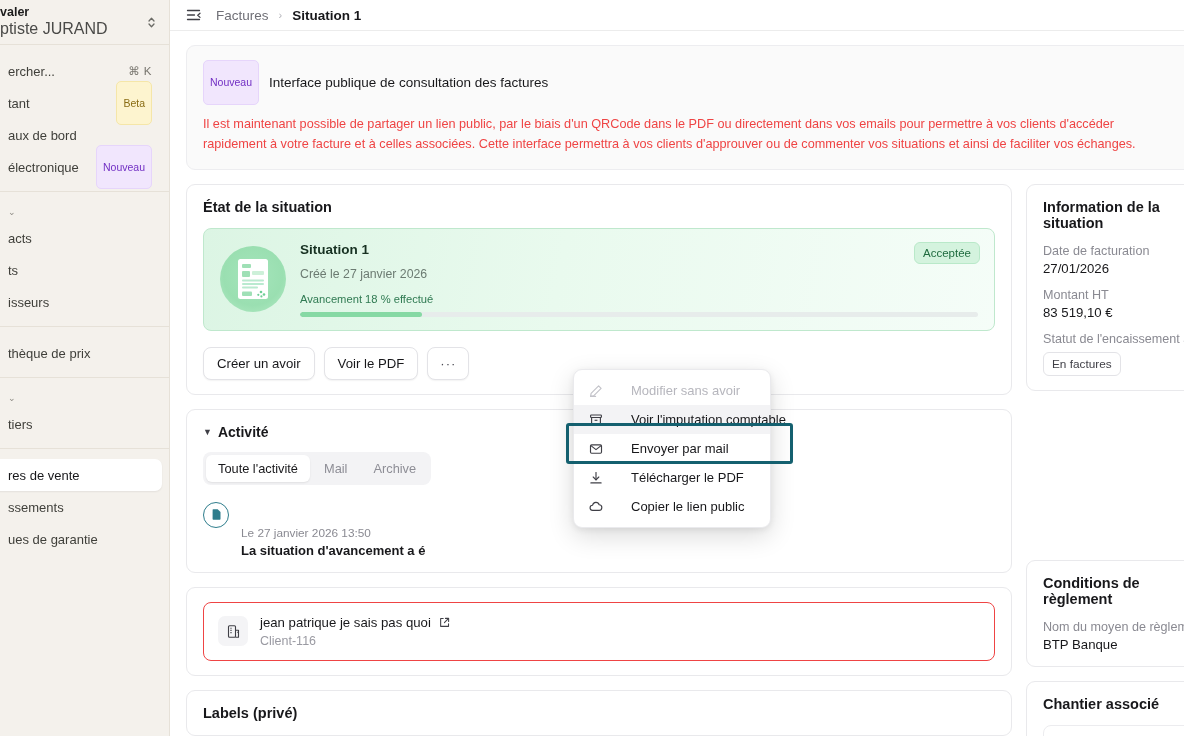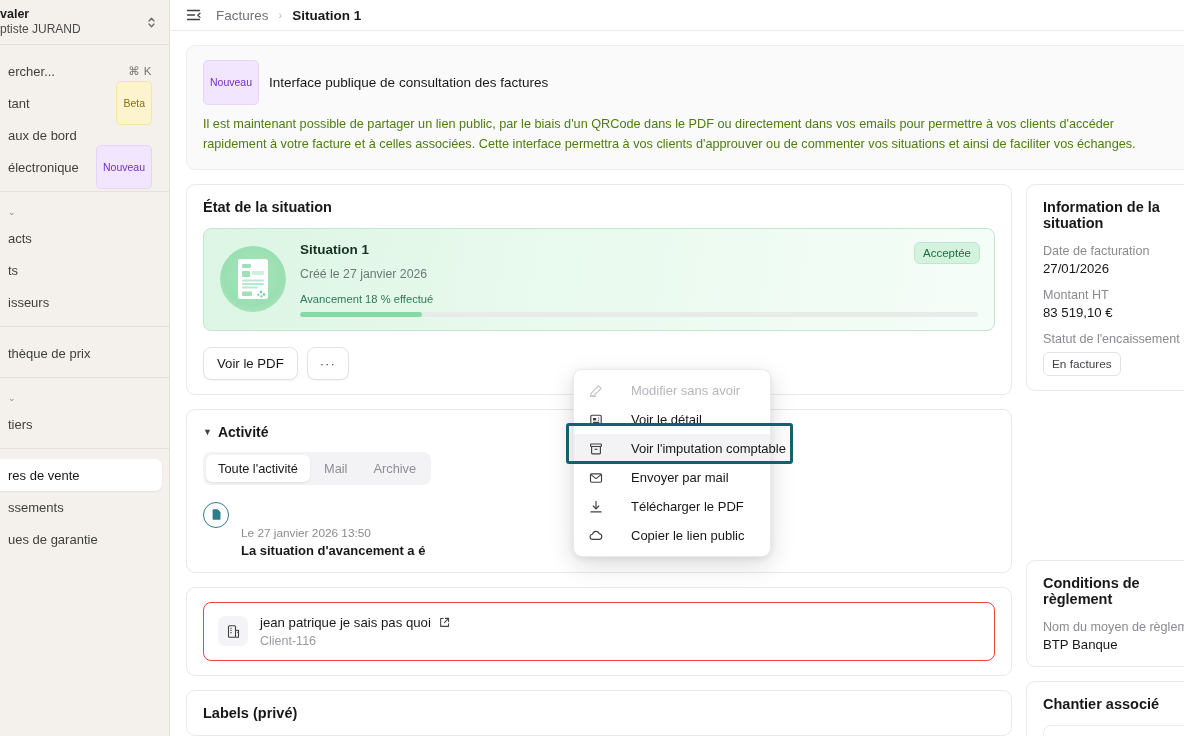--- a/index.html
+++ b/index.html
@@ -28,21 +28,21 @@
   .sb-inner { width: 238px; margin-left: -68px; }
 
   .sb-header {
     height: 45px;
     display: flex; align-items: center;
     padding: 0 12px 0 68px;
     border-bottom: 1px solid #e6e1d8;
   }
   .sb-org { flex: 1; min-width: 0; line-height: 1.15; }
   .sb-org-name { font-size: 12.5px; font-weight: 700; color: #1c1c1c; white-space: nowrap; }
-  .sb-org-user { font-size: 12px; color: #4a4a48; white-space: nowrap; margin-top: 1px; }
+  .sb-org-user { font-size: 16px; color: #4a4a48; white-space: nowrap; margin-top: 1px; }
   .sb-switch { width: 14px; flex: 0 0 14px; color: #6b6b66; display: flex; flex-direction: column; align-items: center; justify-content: center; line-height: .62; font-size: 9px; }
 
   .sb-group { padding: 10px 0 8px; }
   .sb-divider { height: 1px; background: #e6e1d8; margin: 0; }
 
   .sb-row {
     display: flex; align-items: center; gap: 8px;
     height: 32px;
     padding: 0 10px 0 68px;
     font-size: 13px; color: #3f3f3a;
@@ -87,21 +87,21 @@
     border-radius: 9px;
     margin-bottom: 14px;
   }
   .card-pad { padding: 14px 16px; }
   .card-title { font-size: 14.5px; font-weight: 600; color: #18181b; margin: 0 0 13px; }
 
   
   .banner { background: #fafafa; border: 1px solid #ededf0; border-radius: 9px; padding: 14px 16px; margin-bottom: 14px; }
   .banner-head { display: flex; align-items: center; gap: 10px; margin-bottom: 9px; }
   .banner-title { font-size: 13.5px; font-weight: 500; color: #18181b; }
-  .banner-body { font-size: 12.7px; line-height: 1.63; color: #4d7c0f; }
+  .banner-body { font-size: 12.7px; line-height: 1.63; color: #ef4444; }
 
   
   .sit {
     border: 1px solid #bfe8cd;
     border-radius: 8px;
     background: linear-gradient(100deg, #dcf5e4 0%, #e9faee 45%, #f5fdf8 100%);
     padding: 13px 16px;
     display: flex; align-items: center; gap: 14px;
     position: relative;
   }
@@ -324,20 +324,21 @@
                 <div class="sit-sub">Créé le 27 janvier 2026</div>
                 <div class="sit-prog-lbl">Avancement 18 % effectué</div>
                 <div class="prog-track">
                   <div class="prog-fill" id="prog-fill" style="width: 18%;"></div>
                 </div>
               </div>
               <span class="badge-acc">Acceptée</span>
             </div>
 
             <div class="btnrow">
+              <button class="btn">Créer un avoir</button>
               <button class="btn">Voir le PDF</button>
               <button class="btn btn-dots">···</button>
             </div>
           </section>
 
           <section class="card card-pad">
             <div class="act-head">
               <span class="act-caret">▼</span>
               <span>Activité</span>
             </div>
@@ -446,30 +447,20 @@
     <div class="menu" id="menu">
         <div class="mi disabled">
           <span class="mi-ico">
             <svg width="14" height="14" viewBox="0 0 14 14" fill="none" stroke="currentColor" stroke-width="1.15" stroke-linecap="round" stroke-linejoin="round">
               <path d="M9.6 1.9 12.1 4.4 4.6 11.9 1.6 12.4 2.1 9.4z"></path>
               <path d="M1.6 12.4h5"></path>
             </svg>
           </span>
           <span>Modifier sans avoir</span>
         </div>
-        <div class="mi">
-          <span class="mi-ico">
-            <svg width="14" height="14" viewBox="0 0 14 14" fill="none" stroke="currentColor" stroke-width="1.15" stroke-linejoin="round">
-              <rect x="1.8" y="2.2" width="10.4" height="9.6" rx="1.2"></rect>
-              <path d="M4 5h3.2v2.4H4z" fill="currentColor" stroke="none"></path>
-              <path d="M9 5h1.2M9 7.2h1.2M4 9.3h6.2"></path>
-            </svg>
-          </span>
-          <span>Voir le détail</span>
-        </div>
         <div class="mi hl">
           <span class="mi-ico">
             <svg width="14" height="14" viewBox="0 0 14 14" fill="none" stroke="currentColor" stroke-width="1.15" stroke-linejoin="round">
               <rect x="1.6" y="2" width="10.8" height="2.5" rx=".7"></rect>
               <path d="M2.6 4.7v6.3a.8.8 0 0 0 .8.8h7.2a.8.8 0 0 0 .8-.8V4.7"></path>
               <path d="M5.6 7.3h2.8"></path>
             </svg>
           </span>
           <span>Voir l'imputation comptable</span>
         </div>

